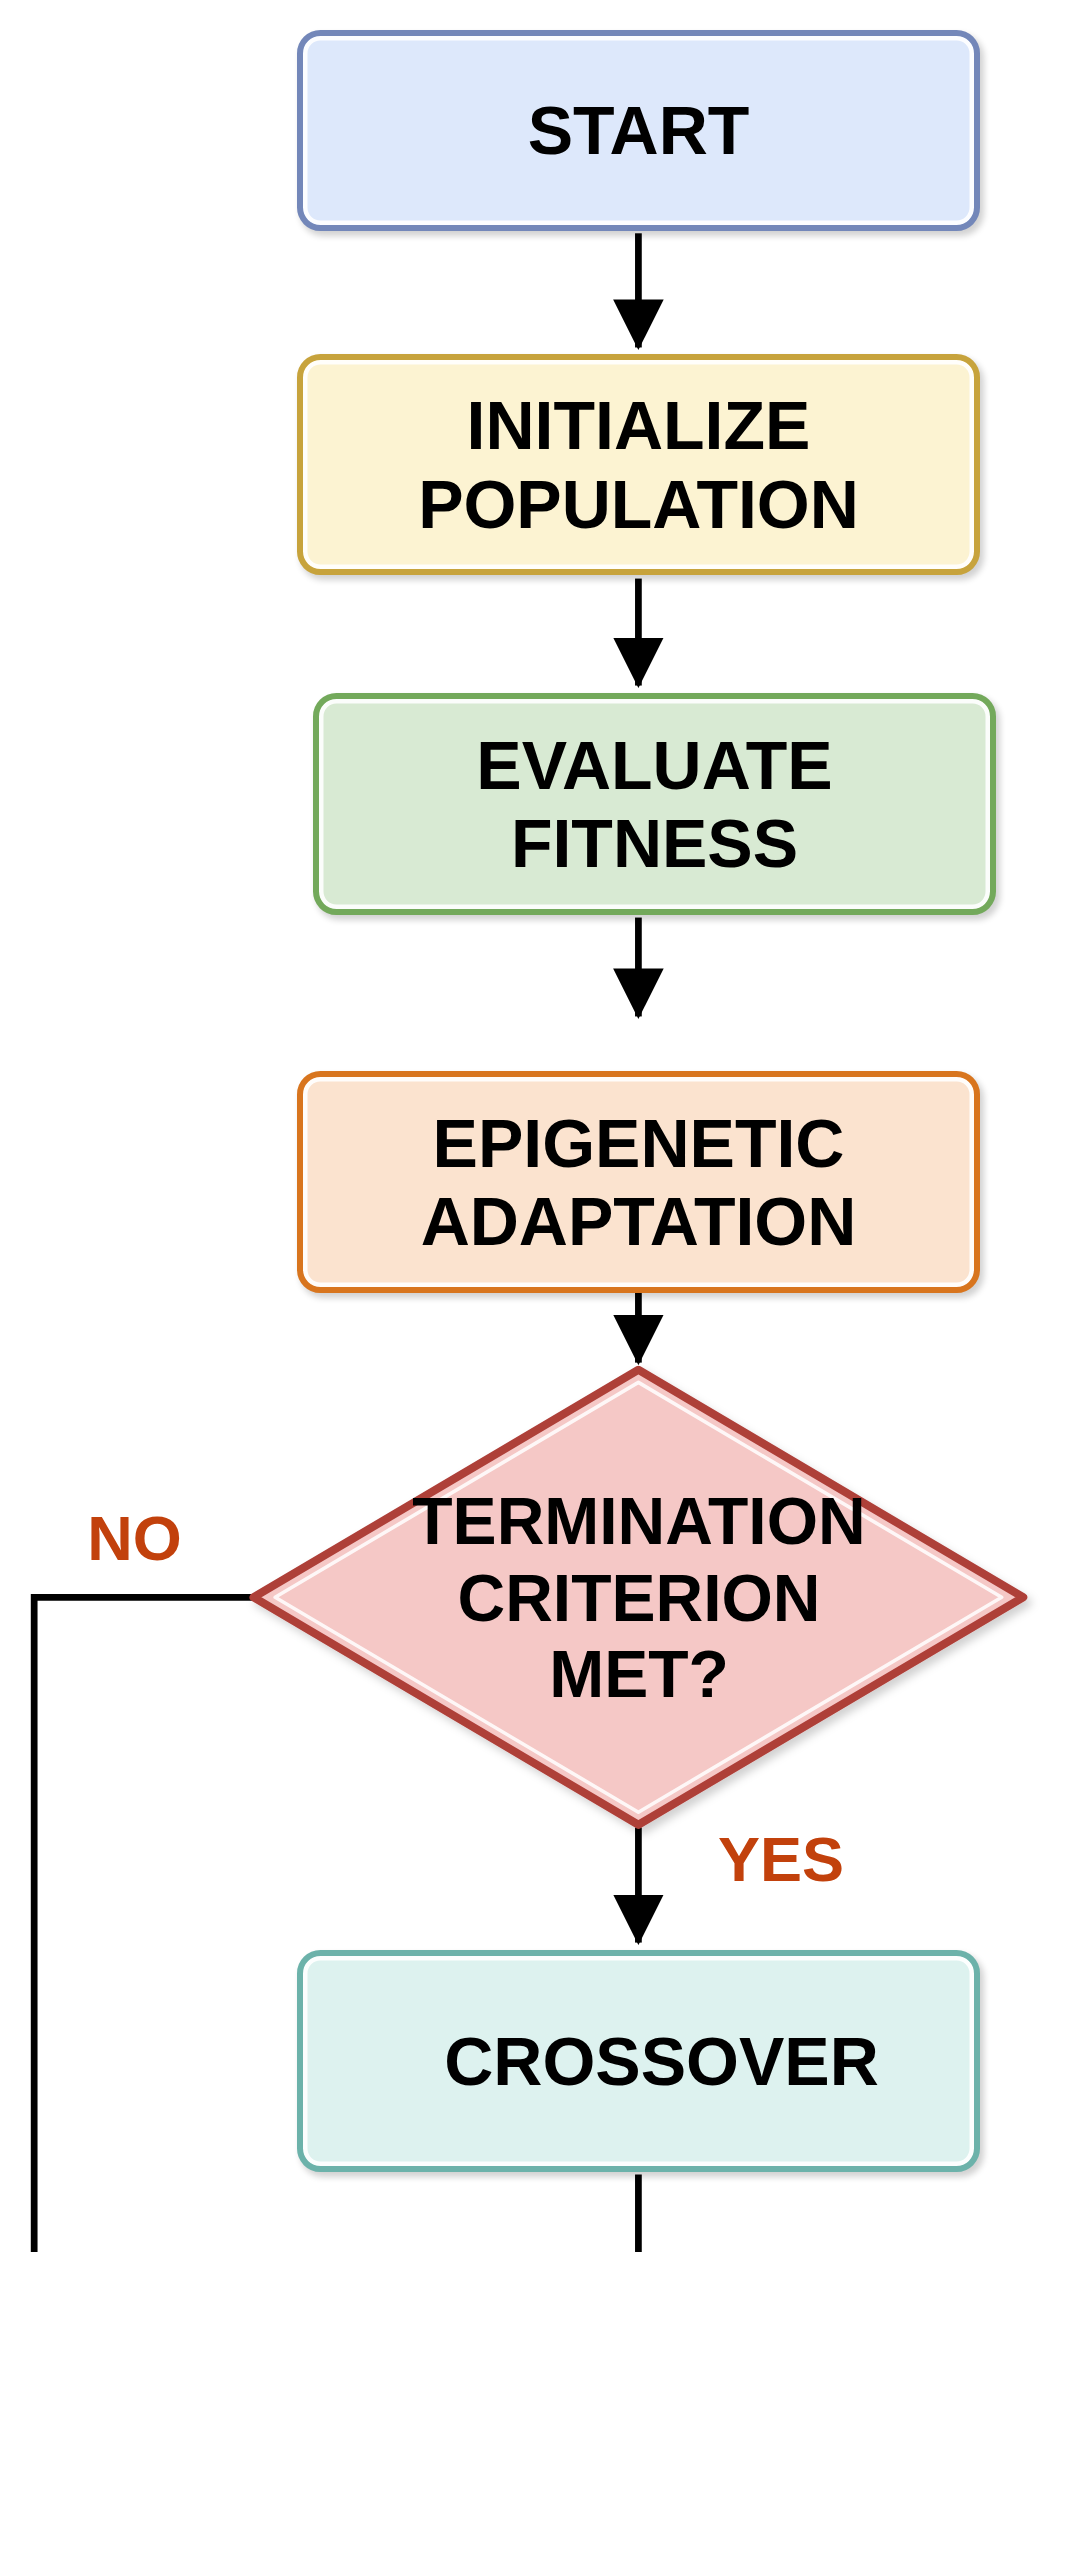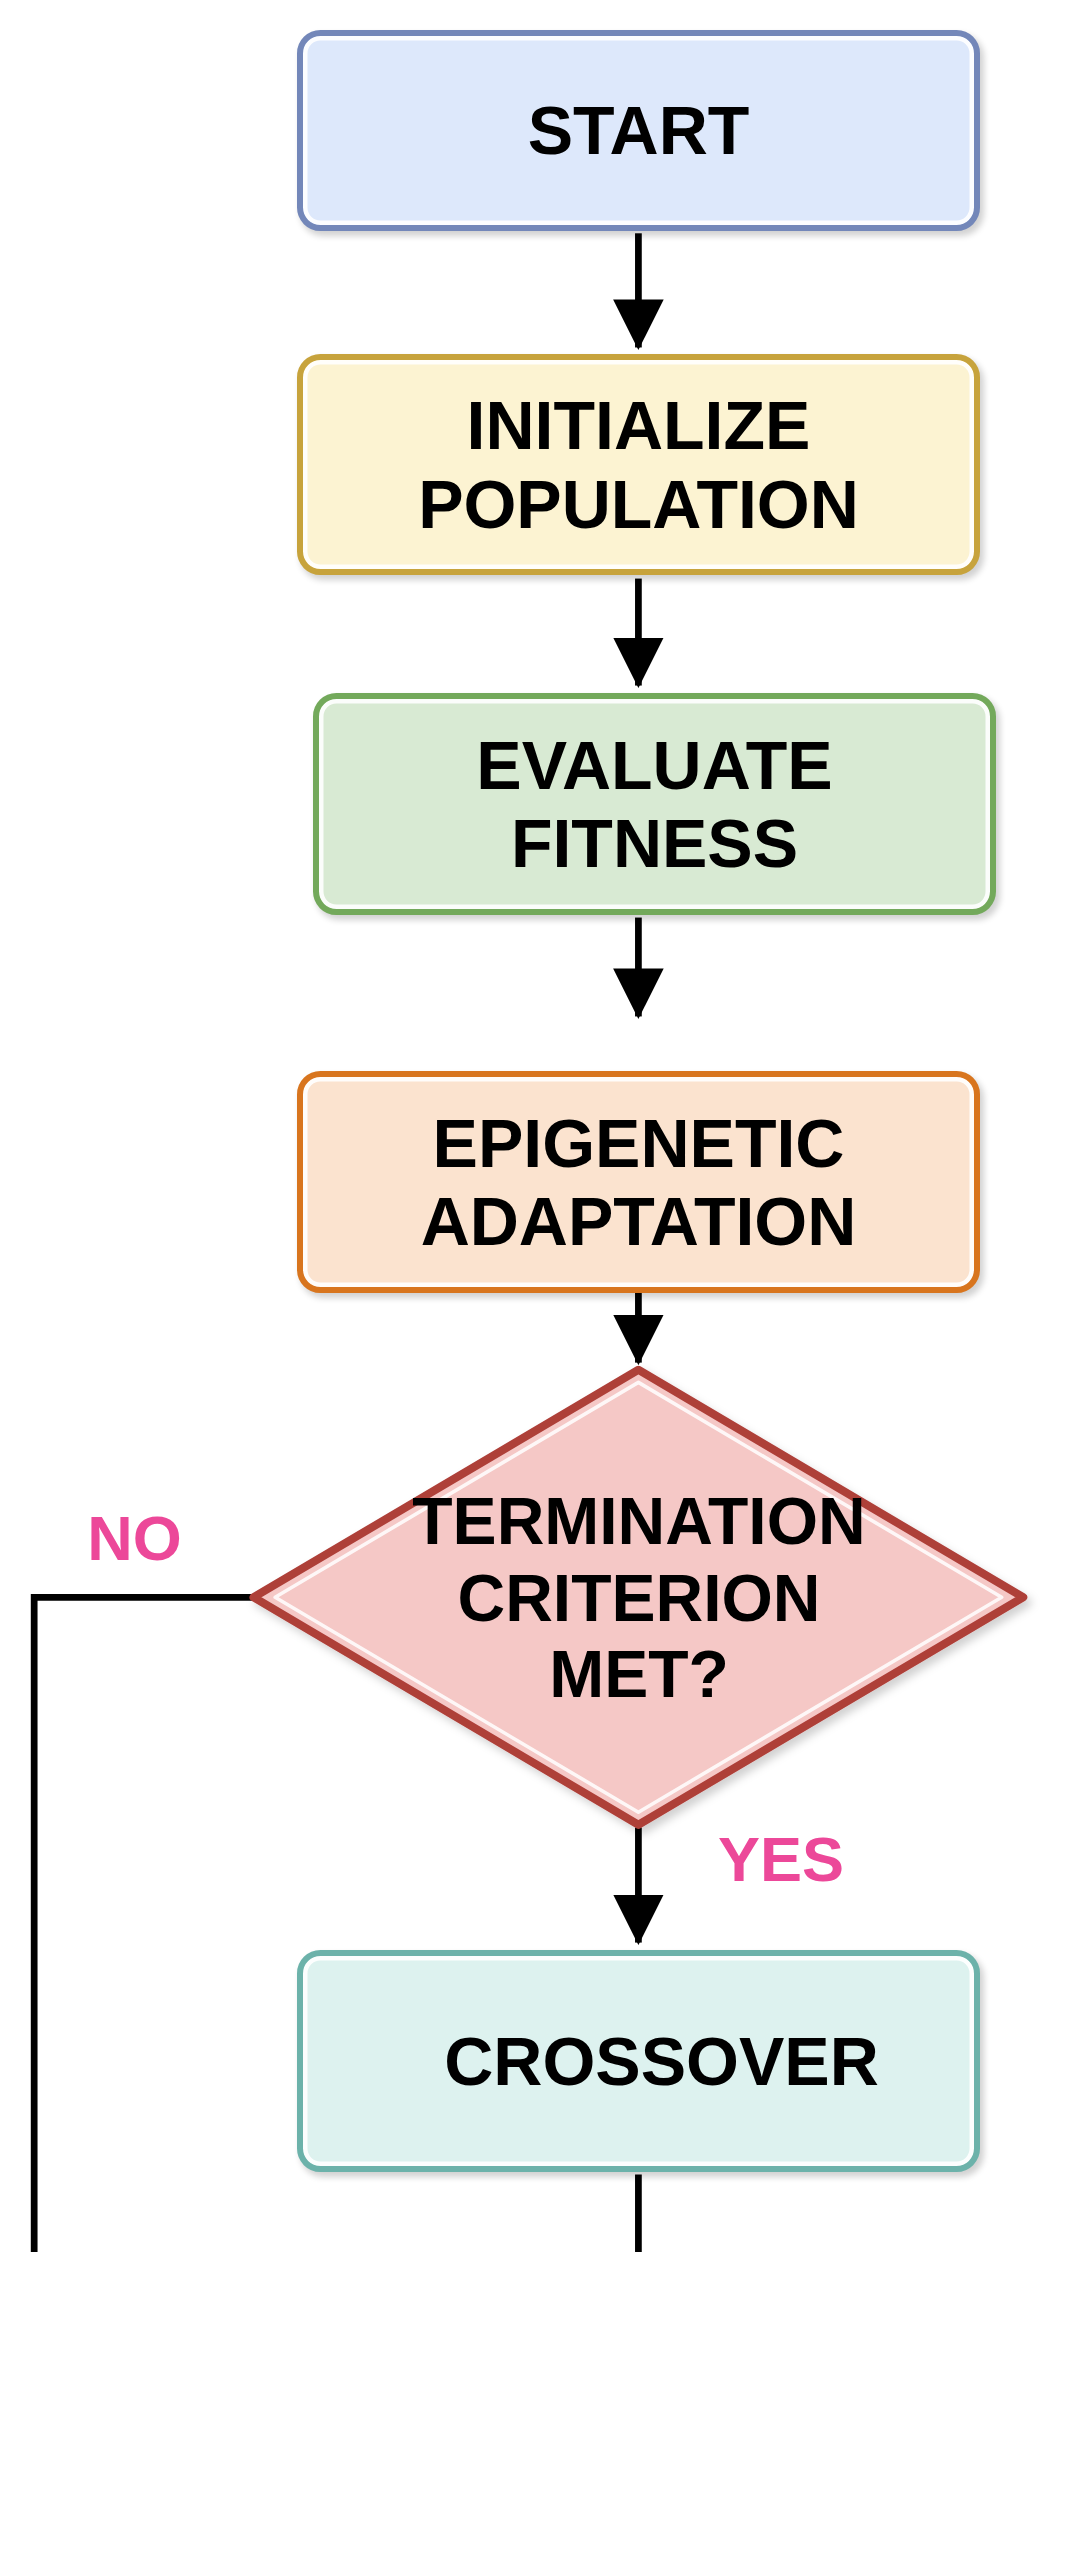--- a/index.html
+++ b/index.html
@@ -34,21 +34,21 @@
   .node-end{top:2348px;height:192px;}
   .diamond-label{
     position:absolute;
     left:351px;top:1436px;width:576px;height:324px;
     display:flex;flex-direction:column;align-items:center;justify-content:center;
     text-align:left;
     font-weight:bold;font-size:66px;line-height:1.16;color:#000;
   }
   .edge-label{
     position:absolute;
-    font-weight:bold;font-size:63px;line-height:1;color:#ec4899;
+    font-weight:bold;font-size:63px;line-height:1;color:#c2410c;
     text-align:center;
   }
   .edge-label-no{left:49px;top:1507px;width:171px;}
   .edge-label-yes{left:700px;top:1828px;width:162px;}
 </style>
 </head>
 <body>
 
 <div class="canvas">
 

